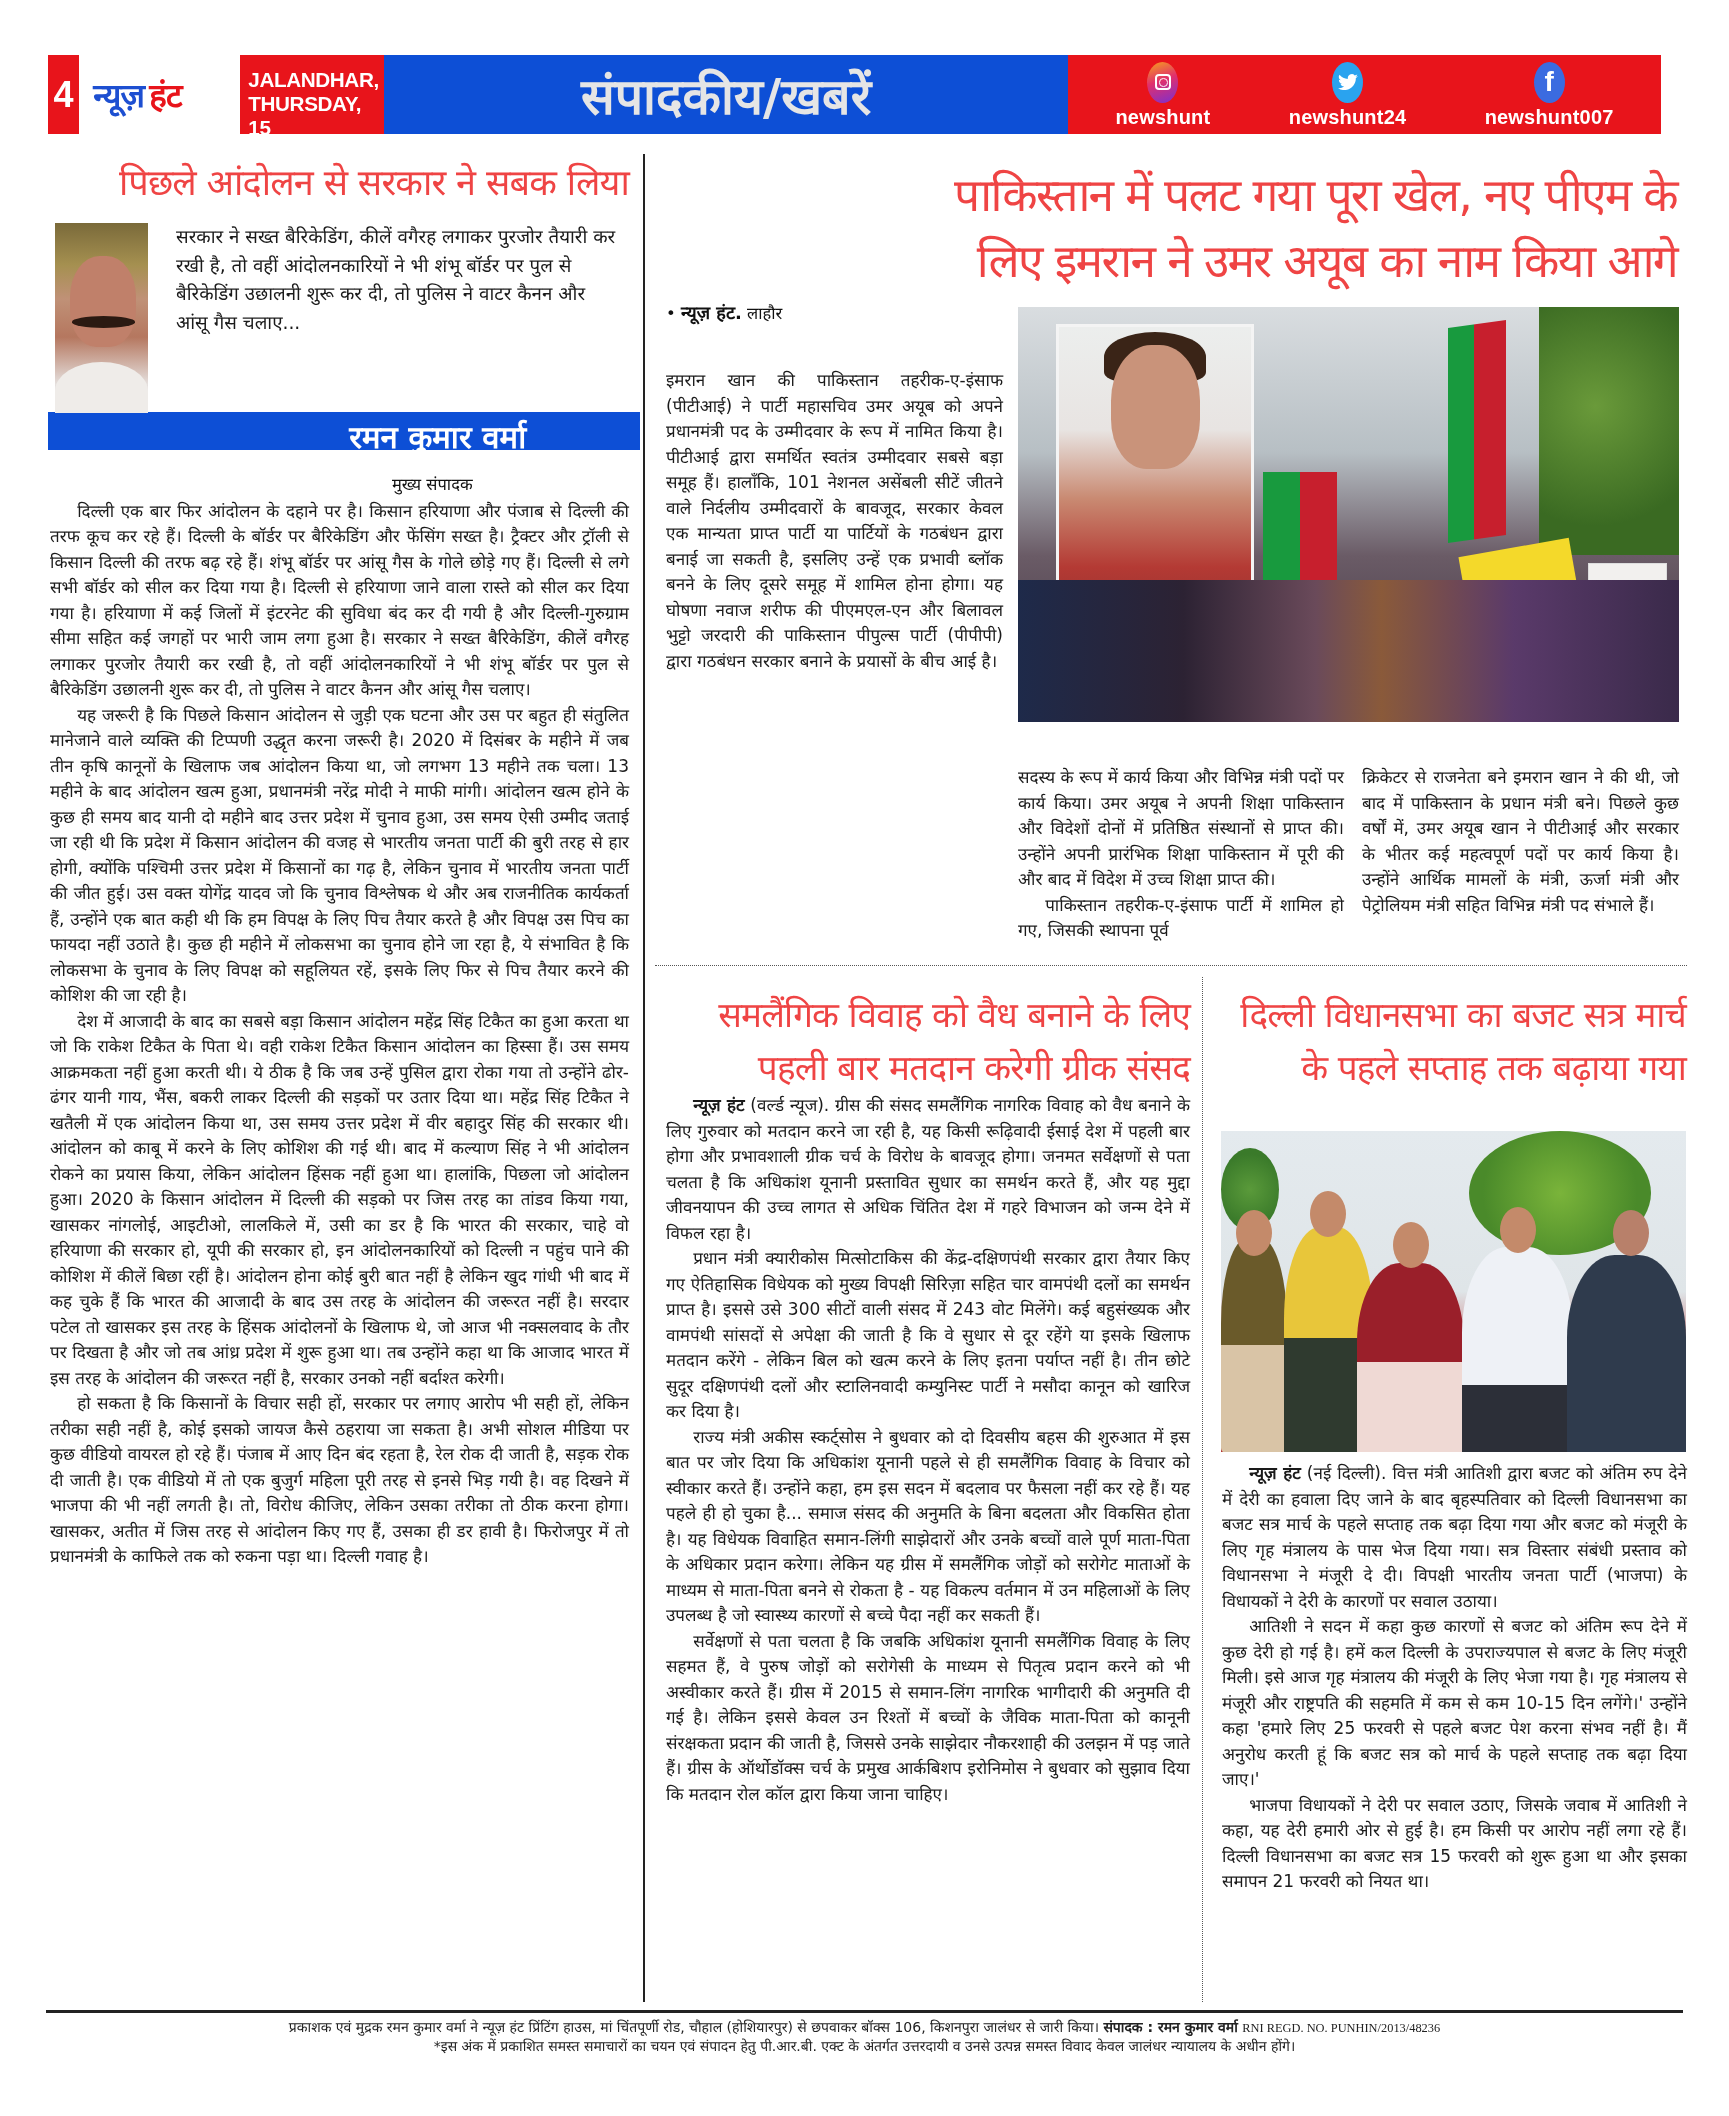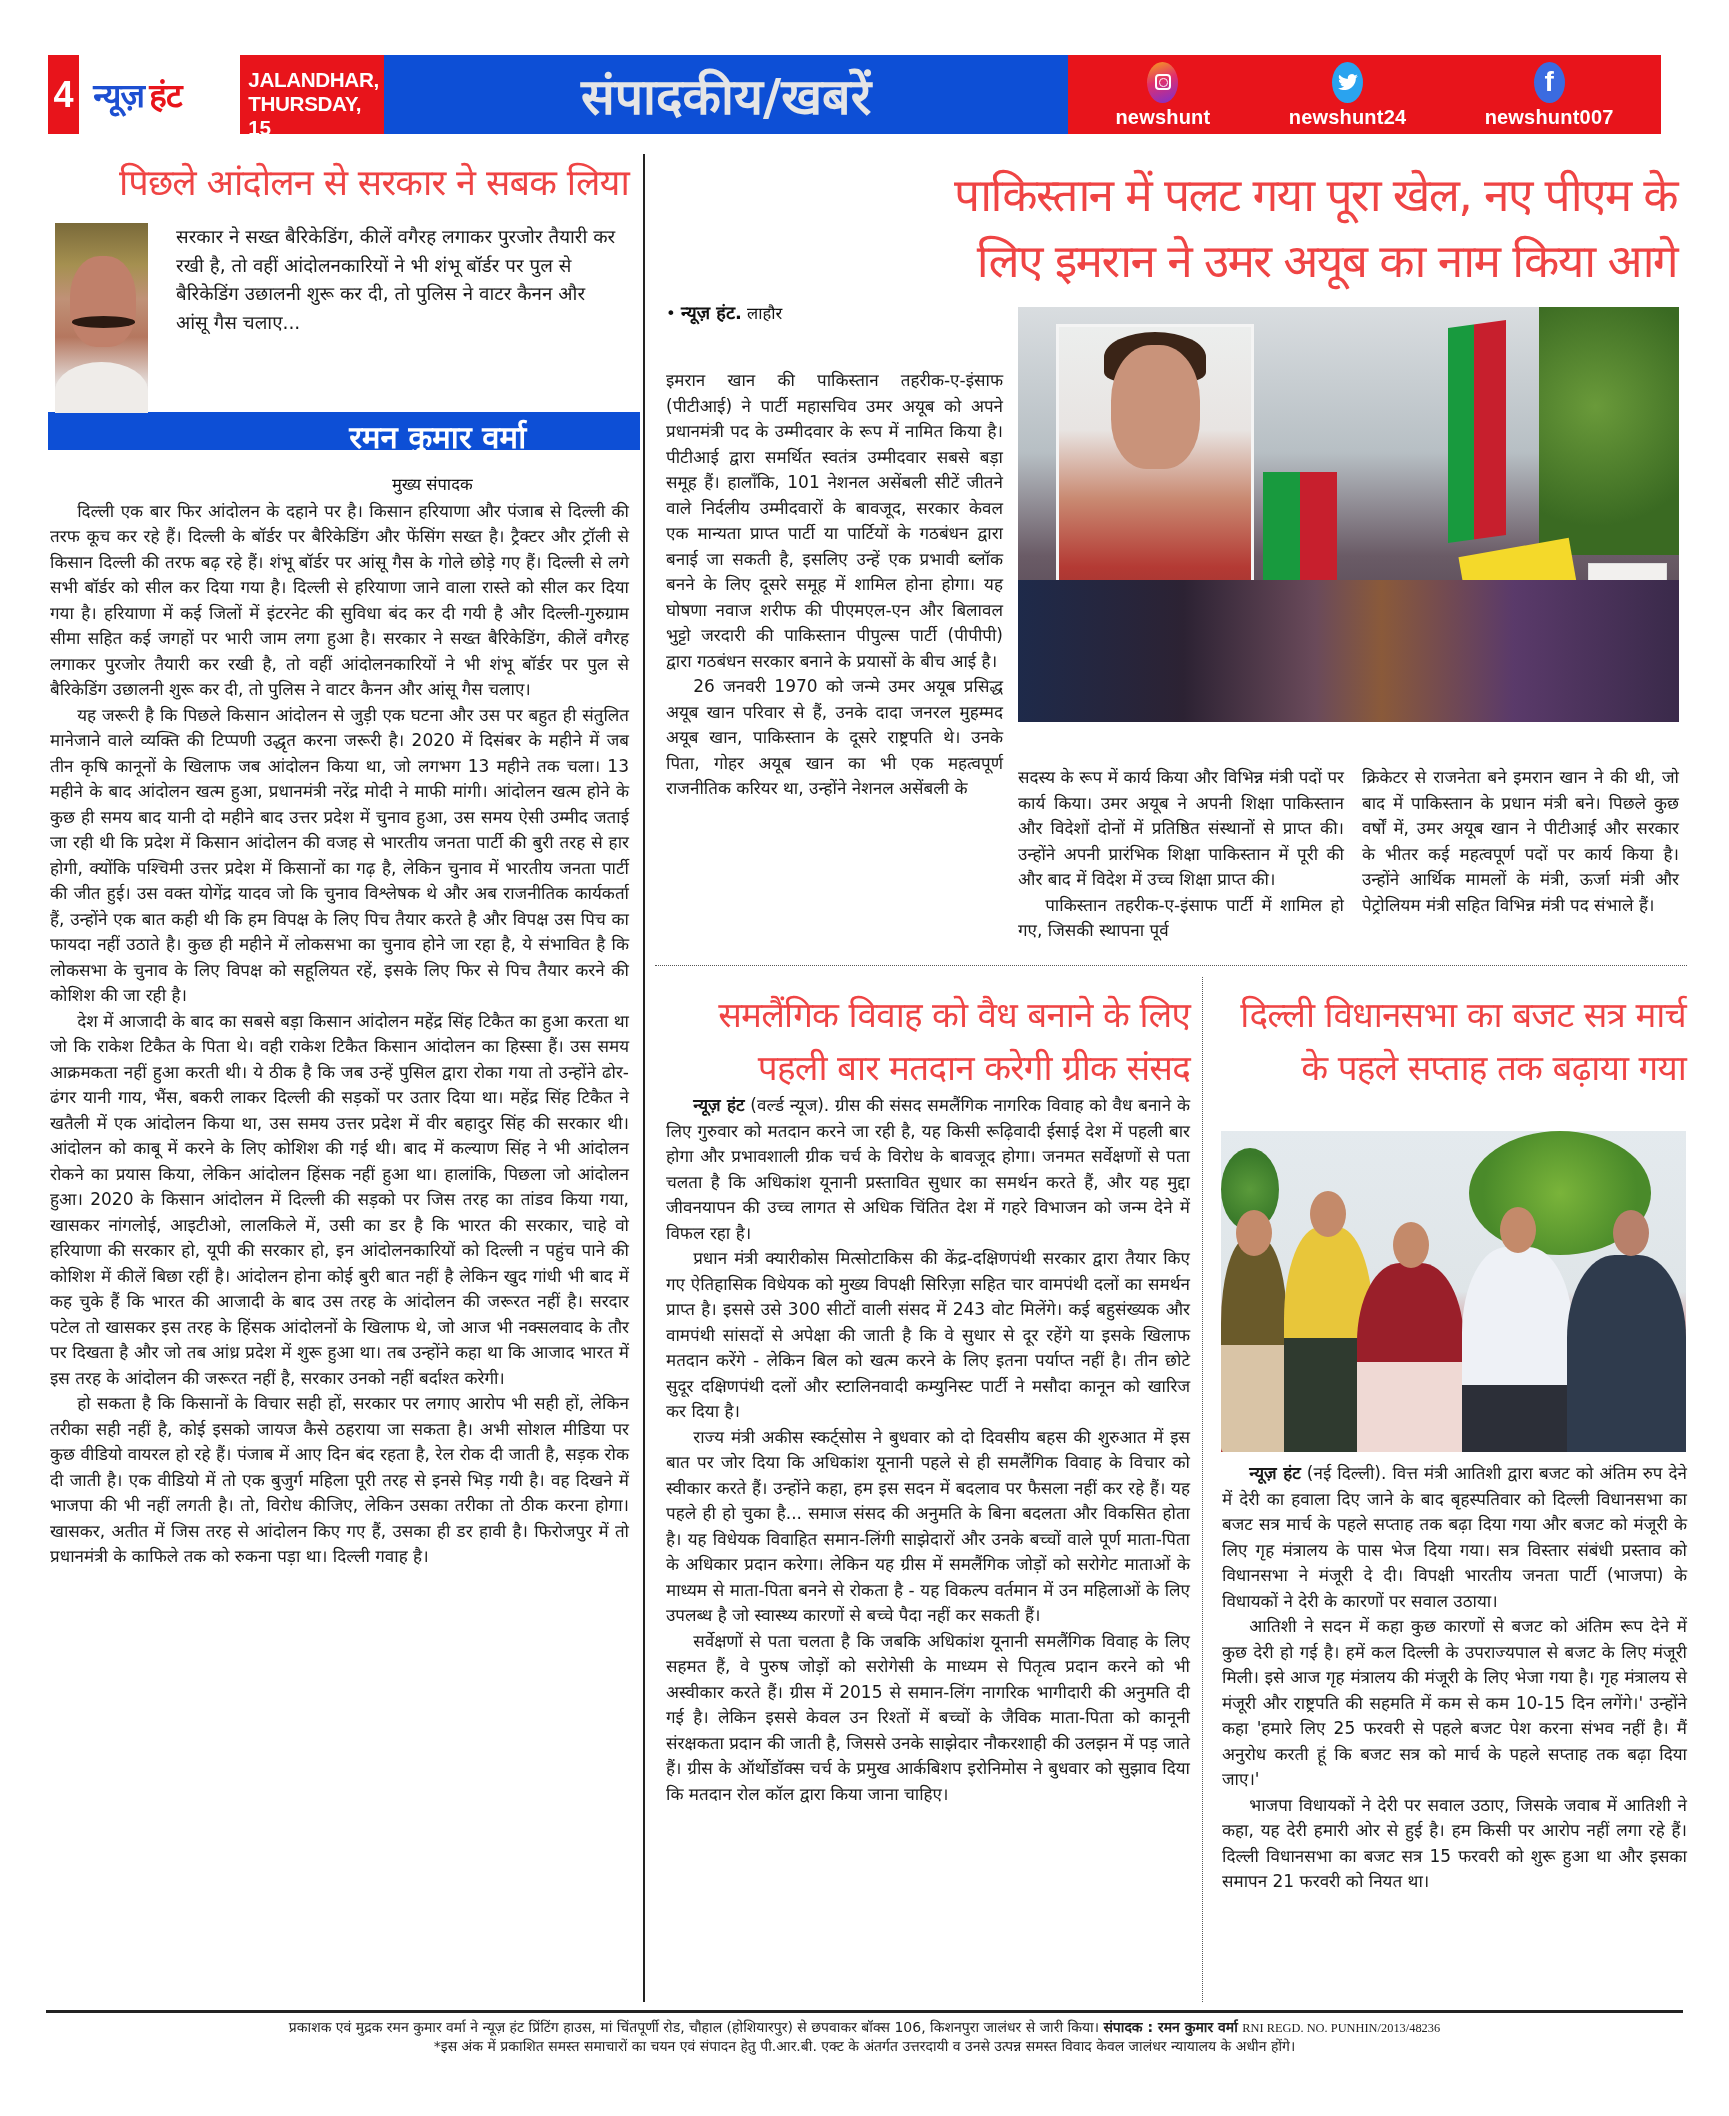--- a/index.html
+++ b/index.html
@@ -158,21 +158,20 @@
   <div>पाकिस्तान में पलट गया पूरा खेल, नए पीएम के</div>
   <div>लिए इमरान ने उमर अयूब का नाम किया आगे</div>
 </h2>
 <div class="pk-byline">
   <span>•</span>
   <b>न्यूज़ हंट.</b>
   <span>लाहौर</span>
 </div>
 <div class="body-txt pk-col1">
   <p class="noind">इमरान खान की पाकिस्तान तहरीक-ए-इंसाफ (पीटीआई) ने पार्टी महासचिव उमर अयूब को अपने प्रधानमंत्री पद के उम्मीदवार के रूप में नामित किया है। पीटीआई द्वारा समर्थित स्वतंत्र उम्मीदवार सबसे बड़ा समूह हैं। हालाँकि, 101 नेशनल असेंबली सीटें जीतने वाले निर्दलीय उम्मीदवारों के बावजूद, सरकार केवल एक मान्यता प्राप्त पार्टी या पार्टियों के गठबंधन द्वारा बनाई जा सकती है, इसलिए उन्हें एक प्रभावी ब्लॉक बनने के लिए दूसरे समूह में शामिल होना होगा। यह घोषणा नवाज शरीफ की पीएमएल-एन और बिलावल भुट्टो जरदारी की पाकिस्तान पीपुल्स पार्टी (पीपीपी) द्वारा गठबंधन सरकार बनाने के प्रयासों के बीच आई है।</p>
-  <p>26 जनवरी 1970 को जन्मे उमर अयूब प्रसिद्ध अयूब खान परिवार से हैं, उनके दादा जनरल मुहम्मद अयूब खान, पाकिस्तान के दूसरे राष्ट्रपति थे। उनके पिता, गोहर अयूब खान का भी एक महत्वपूर्ण राजनीतिक करियर था, उन्होंने नेशनल असेंबली के</p>
 </div>
 <div class="pk-photo">
   <div class="trees"></div>
   <div class="flag1"></div>
   <div class="flag2"></div>
   <div class="poster"></div>
   <div class="hair2"></div>
   <div class="face2"></div>
   <div class="yellow"></div>
   <div class="sign"></div>

